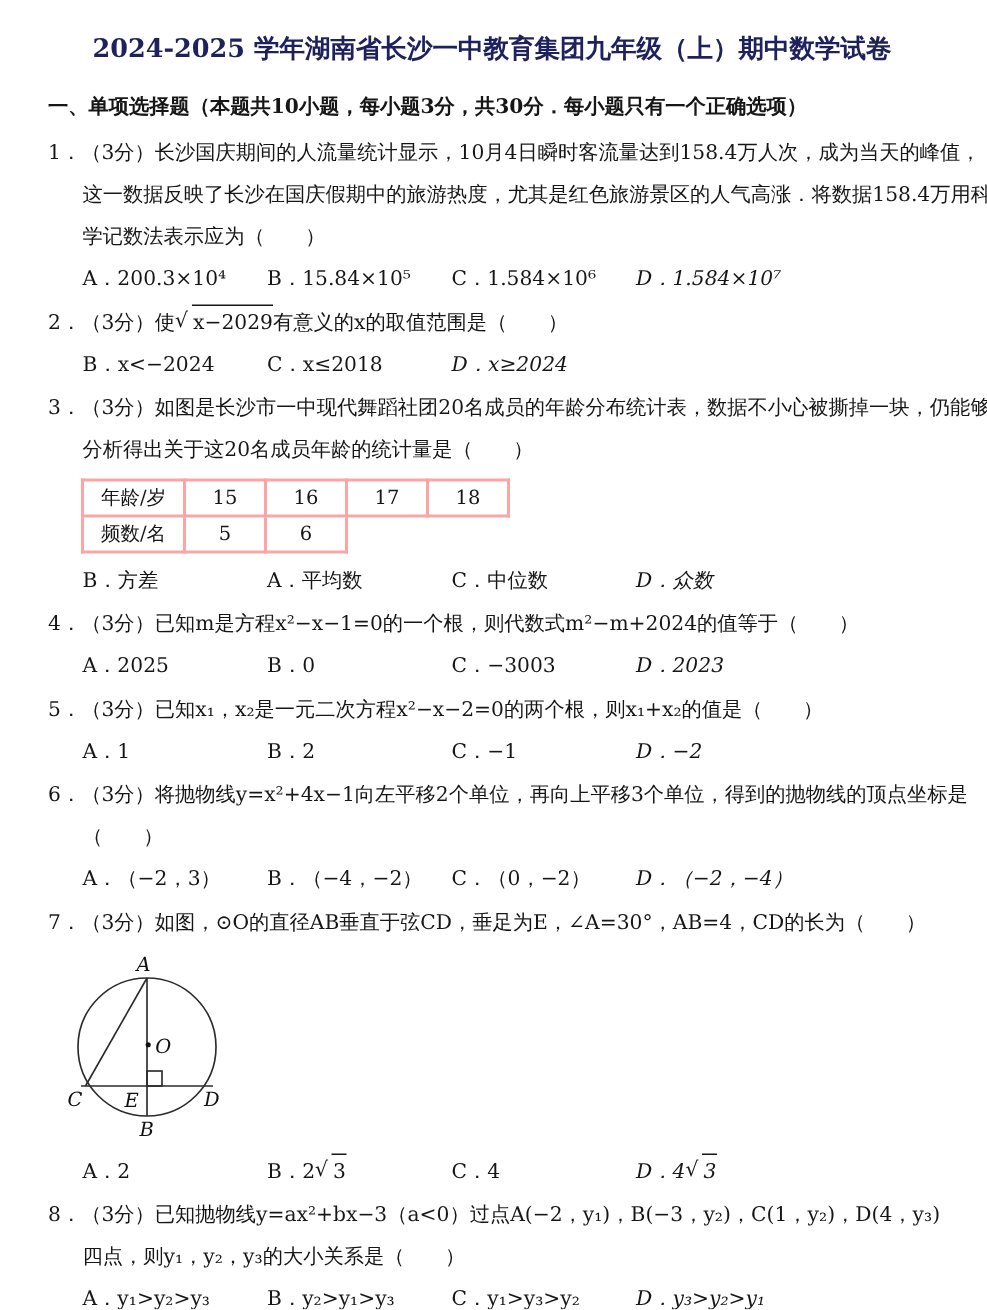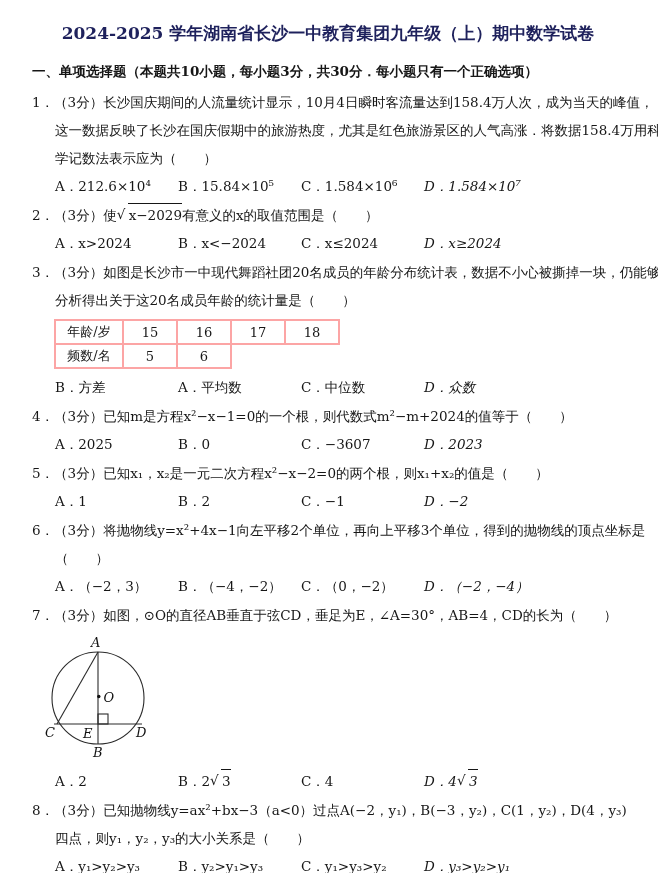--- a/index.html
+++ b/index.html
@@ -43,33 +43,32 @@
 <div class="page">
 
   <h1 class="title">2024-2025 学年湖南省长沙一中教育集团九年级（上）期中数学试卷</h1>
   <p class="section">一、单项选择题（本题共10小题，每小题3分，共30分．每小题只有一个正确选项）</p>
 
   <div class="q">
     <p class="ln">1．（3分）长沙国庆期间的人流量统计显示，10月4日瞬时客流量达到158.4万人次，成为当天的峰值，</p>
     <p class="ln ind">这一数据反映了长沙在国庆假期中的旅游热度，尤其是红色旅游景区的人气高涨．将数据158.4万用科</p>
     <p class="ln ind">学记数法表示应为（　　）</p>
     <div class="opts">
-      <span class="opt">A．212.6×10⁴</span>
+      <span class="opt">A．200.3×10⁴</span>
       <span class="opt">B．15.84×10⁵</span>
       <span class="opt">C．1.584×10⁶</span>
       <span class="opt">D．1.584×10⁷</span>
     </div>
   </div>
 
   <div class="q">
     <p class="ln"><span>2．（3分）使</span><span class="rad">x−2029</span><span>有意义的x的取值范围是（　　）</span></p>
     <div class="opts">
-      <span class="opt">A．x&gt;2024</span>
       <span class="opt">B．x&lt;−2024</span>
-      <span class="opt">C．x≤2024</span>
+      <span class="opt">C．x≤2018</span>
       <span class="opt">D．x≥2024</span>
     </div>
   </div>
 
   <div class="q">
     <p class="ln">3．（3分）如图是长沙市一中现代舞蹈社团20名成员的年龄分布统计表，数据不小心被撕掉一块，仍能够</p>
     <p class="ln ind">分析得出关于这20名成员年龄的统计量是（　　）</p>
     <table class="ft">
       <tbody>
         <tr>
@@ -93,21 +92,21 @@
       <span class="opt">C．中位数</span>
       <span class="opt">D．众数</span>
     </div>
   </div>
 
   <div class="q">
     <p class="ln">4．（3分）已知m是方程x²−x−1=0的一个根，则代数式m²−m+2024的值等于（　　）</p>
     <div class="opts">
       <span class="opt">A．2025</span>
       <span class="opt">B．0</span>
-      <span class="opt">C．−3607</span>
+      <span class="opt">C．−3003</span>
       <span class="opt">D．2023</span>
     </div>
   </div>
 
   <div class="q">
     <p class="ln">5．（3分）已知x₁，x₂是一元二次方程x²−x−2=0的两个根，则x₁+x₂的值是（　　）</p>
     <div class="opts">
       <span class="opt">A．1</span>
       <span class="opt">B．2</span>
       <span class="opt">C．−1</span>

